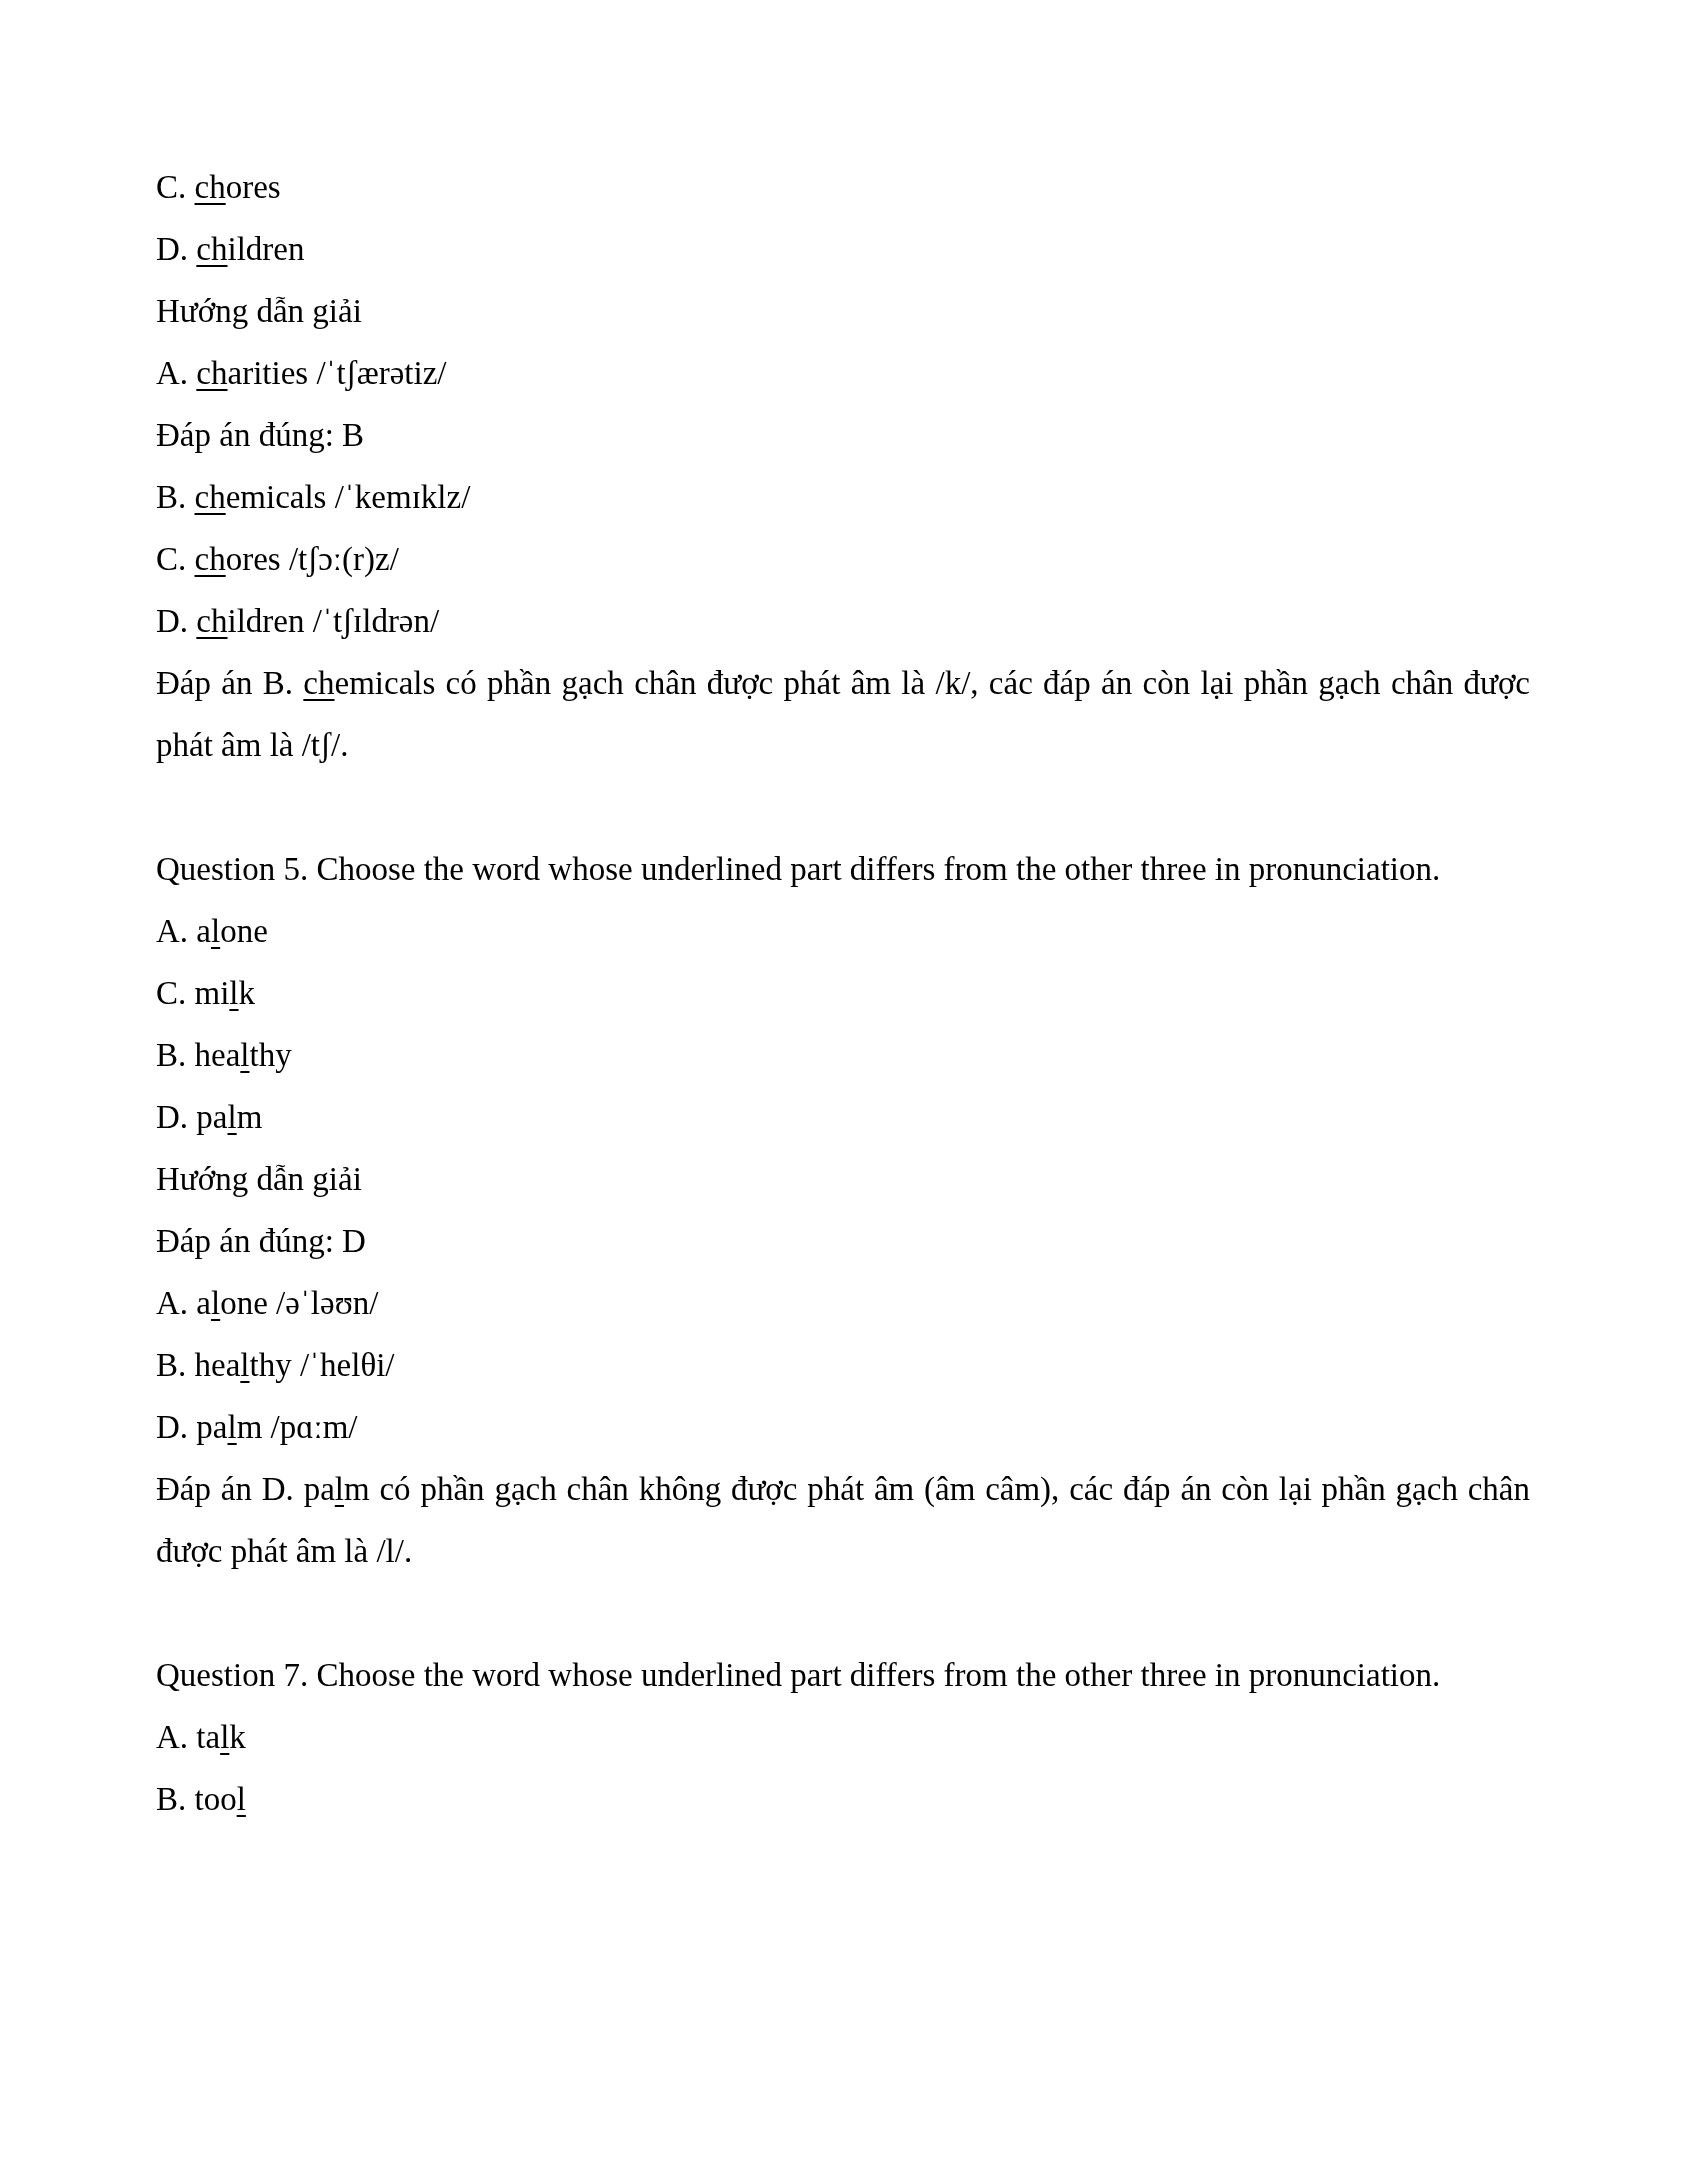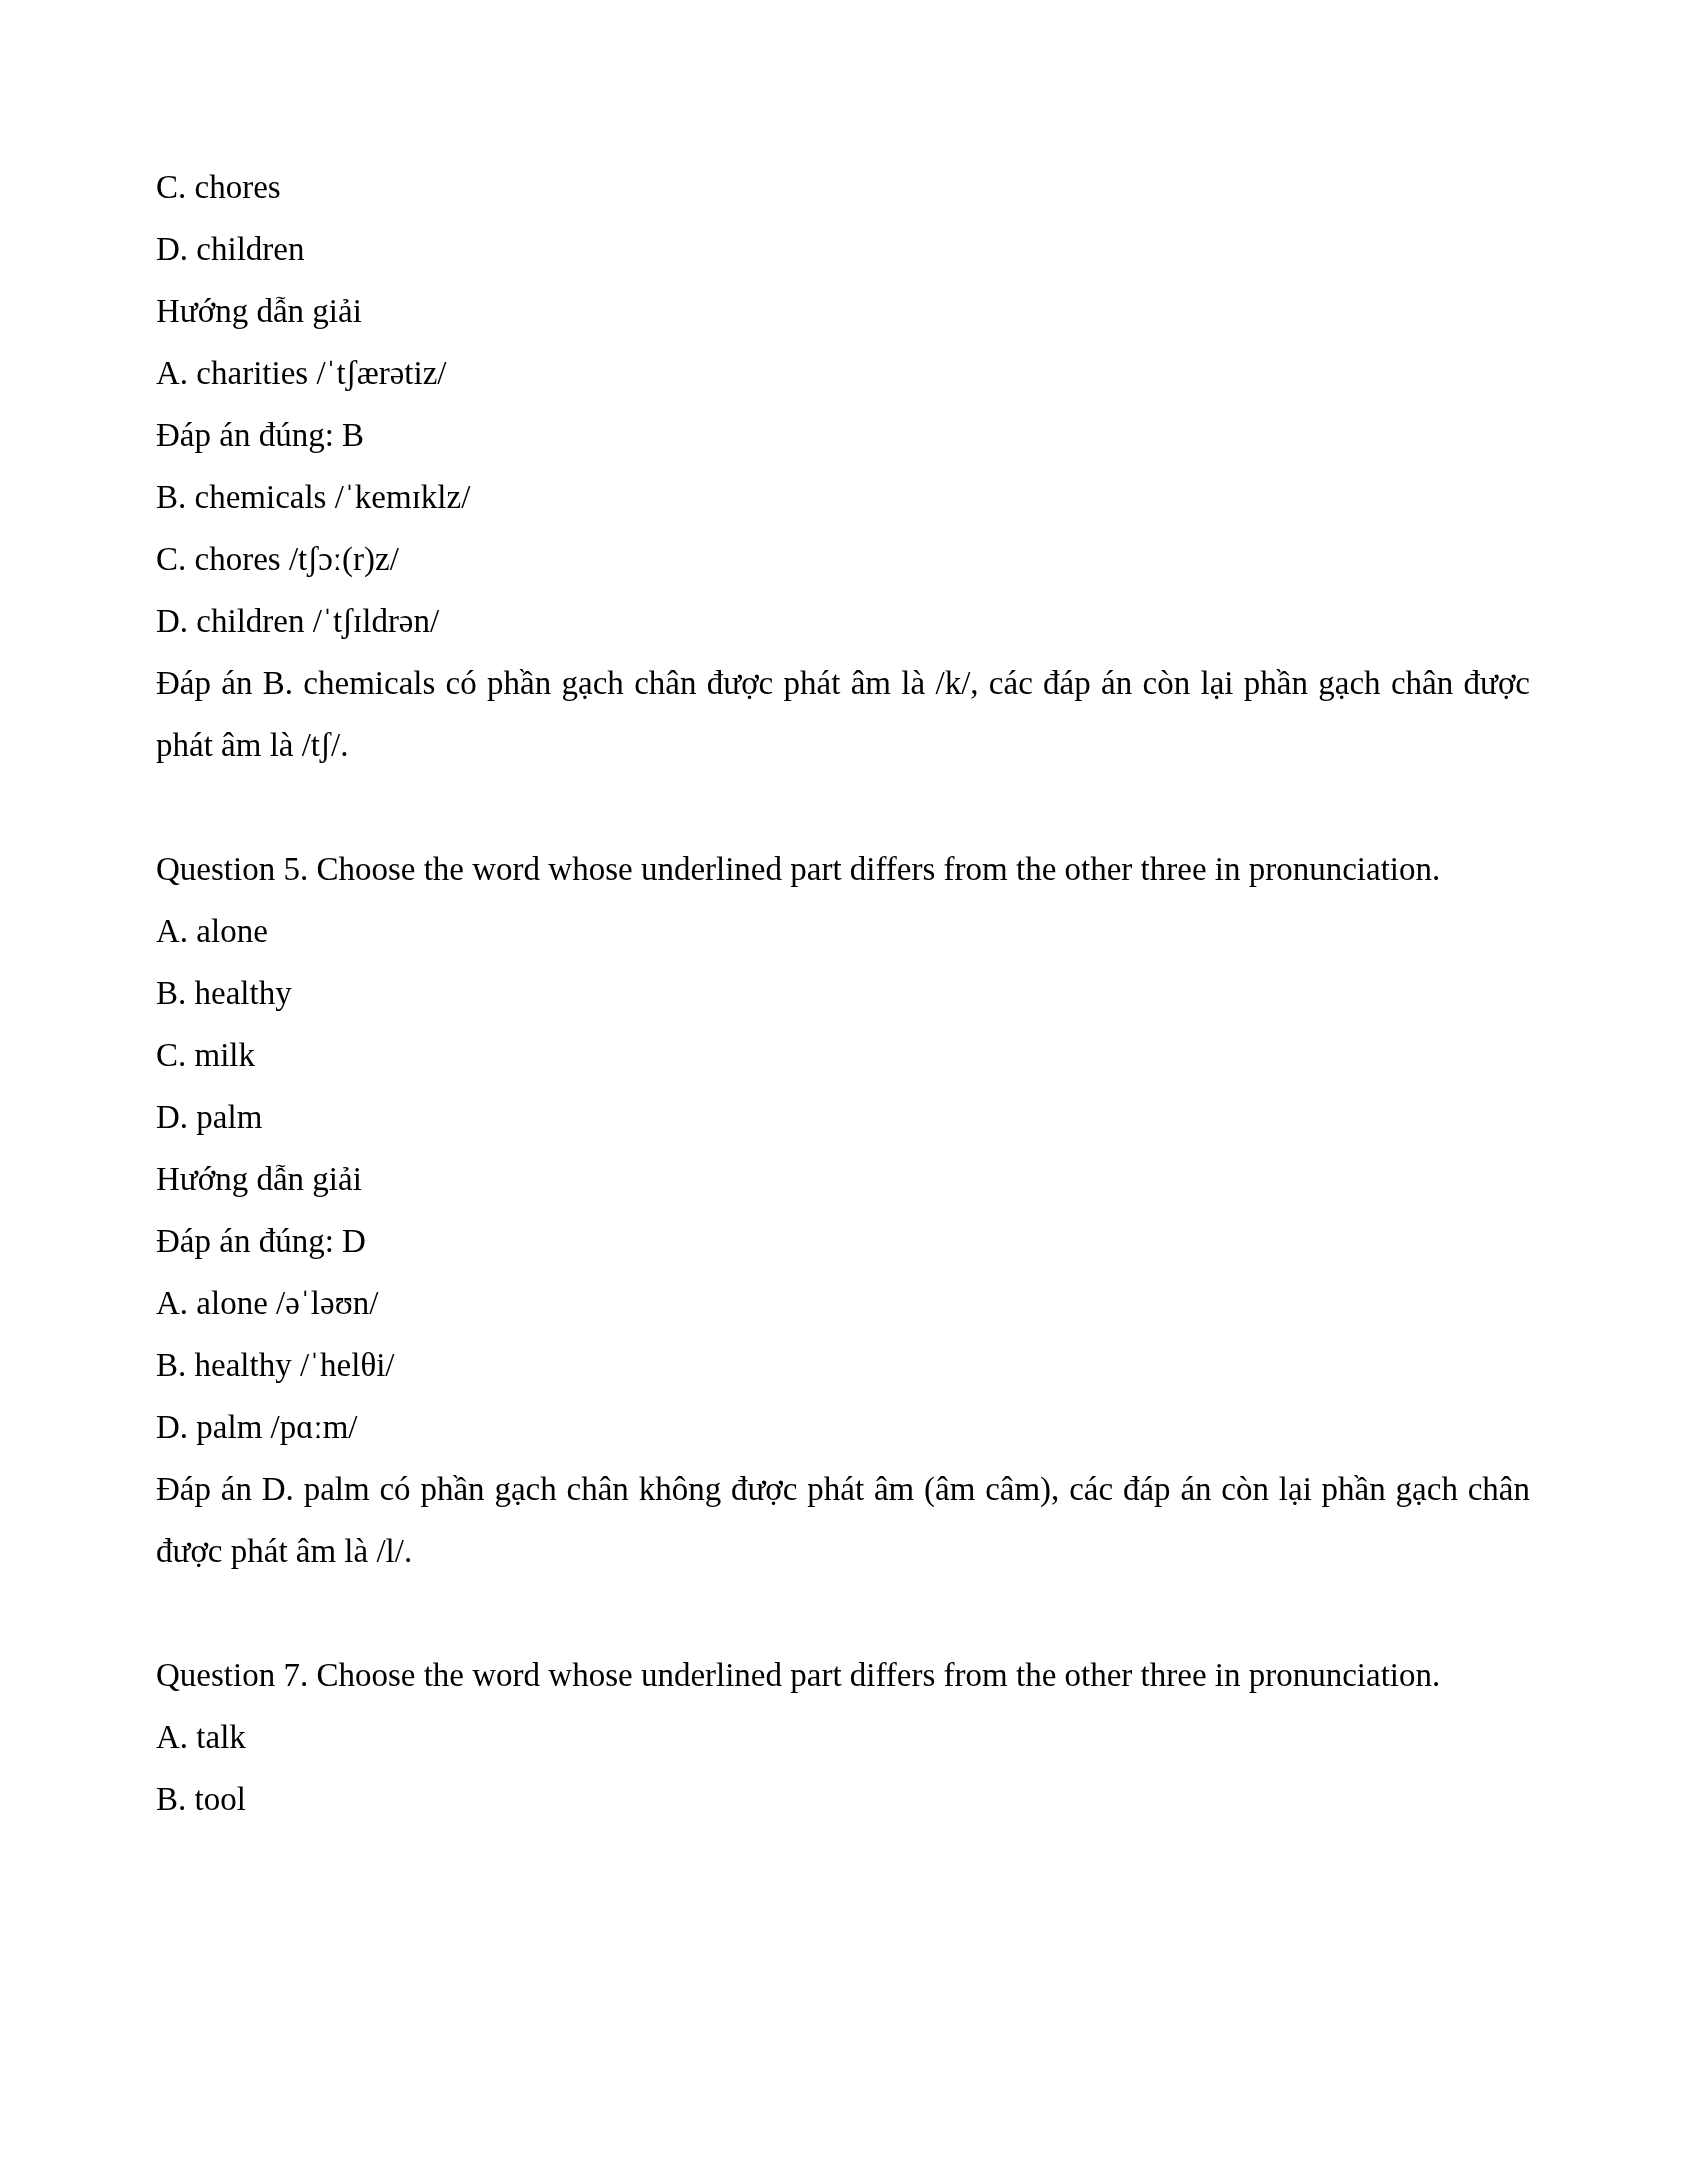--- a/index.html
+++ b/index.html
@@ -24,20 +24,21 @@
     line-height: 62px;
     min-height: 62px;
     text-align: left;
   }
   p.line.justify {
     text-align: justify;
     text-justify: inter-word;
   }
   .b { font-weight: normal; }
   .u {
+    text-decoration: underline;
     text-decoration-thickness: 2.4px;
     text-underline-offset: 4.8px;
   }
 </style>
 </head>
 <body>
 
 <div class="doc">
   <div id="document-content">
       <p class="line"><span>C. </span><span class="u">ch</span><span>ores</span></p>
@@ -45,22 +46,22 @@
       <p class="line"><span class="b">Hướng dẫn giải</span></p>
       <p class="line"><span>A. </span><span class="u">ch</span><span>arities /ˈtʃærətiz/</span></p>
       <p class="line"><span class="b">Đáp án đúng:</span><span> B</span></p>
       <p class="line"><span>B. </span><span class="u">ch</span><span>emicals /ˈkemɪklz/</span></p>
       <p class="line"><span>C. </span><span class="u">ch</span><span>ores /tʃɔː(r)z/</span></p>
       <p class="line"><span>D. </span><span class="u">ch</span><span>ildren /ˈtʃɪldrən/</span></p>
       <p class="line justify"><span>Đáp án B. </span><span class="u">ch</span><span>emicals có phần gạch chân được phát âm là /k/, các đáp án còn lại phần gạch chân được phát âm là /tʃ/.</span></p>
       <p class="line">&nbsp;</p>
       <p class="line justify"><span class="b">Question 5.</span><span> Choose the word whose underlined part differs from the other three in pronunciation.</span></p>
       <p class="line"><span>A. a</span><span class="u">l</span><span>one</span></p>
+      <p class="line"><span>C. mi</span><span class="u">l</span><span>k</span></p>
       <p class="line"><span>B. hea</span><span class="u">l</span><span>thy</span></p>
-      <p class="line"><span>C. mi</span><span class="u">l</span><span>k</span></p>
       <p class="line"><span>D. pa</span><span class="u">l</span><span>m</span></p>
       <p class="line"><span class="b">Hướng dẫn giải</span></p>
       <p class="line"><span class="b">Đáp án đúng:</span><span> D</span></p>
       <p class="line"><span>A. a</span><span class="u">l</span><span>one /əˈləʊn/</span></p>
       <p class="line"><span>B. hea</span><span class="u">l</span><span>thy /ˈhelθi/</span></p>
       <p class="line"><span>D. pa</span><span class="u">l</span><span>m /pɑːm/</span></p>
       <p class="line justify"><span>Đáp án D. pa</span><span class="u">l</span><span>m có phần gạch chân không được phát âm (âm câm), các đáp án còn lại phần gạch chân được phát âm là /l/.</span></p>
       <p class="line">&nbsp;</p>
       <p class="line justify"><span class="b">Question 7.</span><span> Choose the word whose underlined part differs from the other three in pronunciation.</span></p>
       <p class="line"><span>A. ta</span><span class="u">l</span><span>k</span></p>

